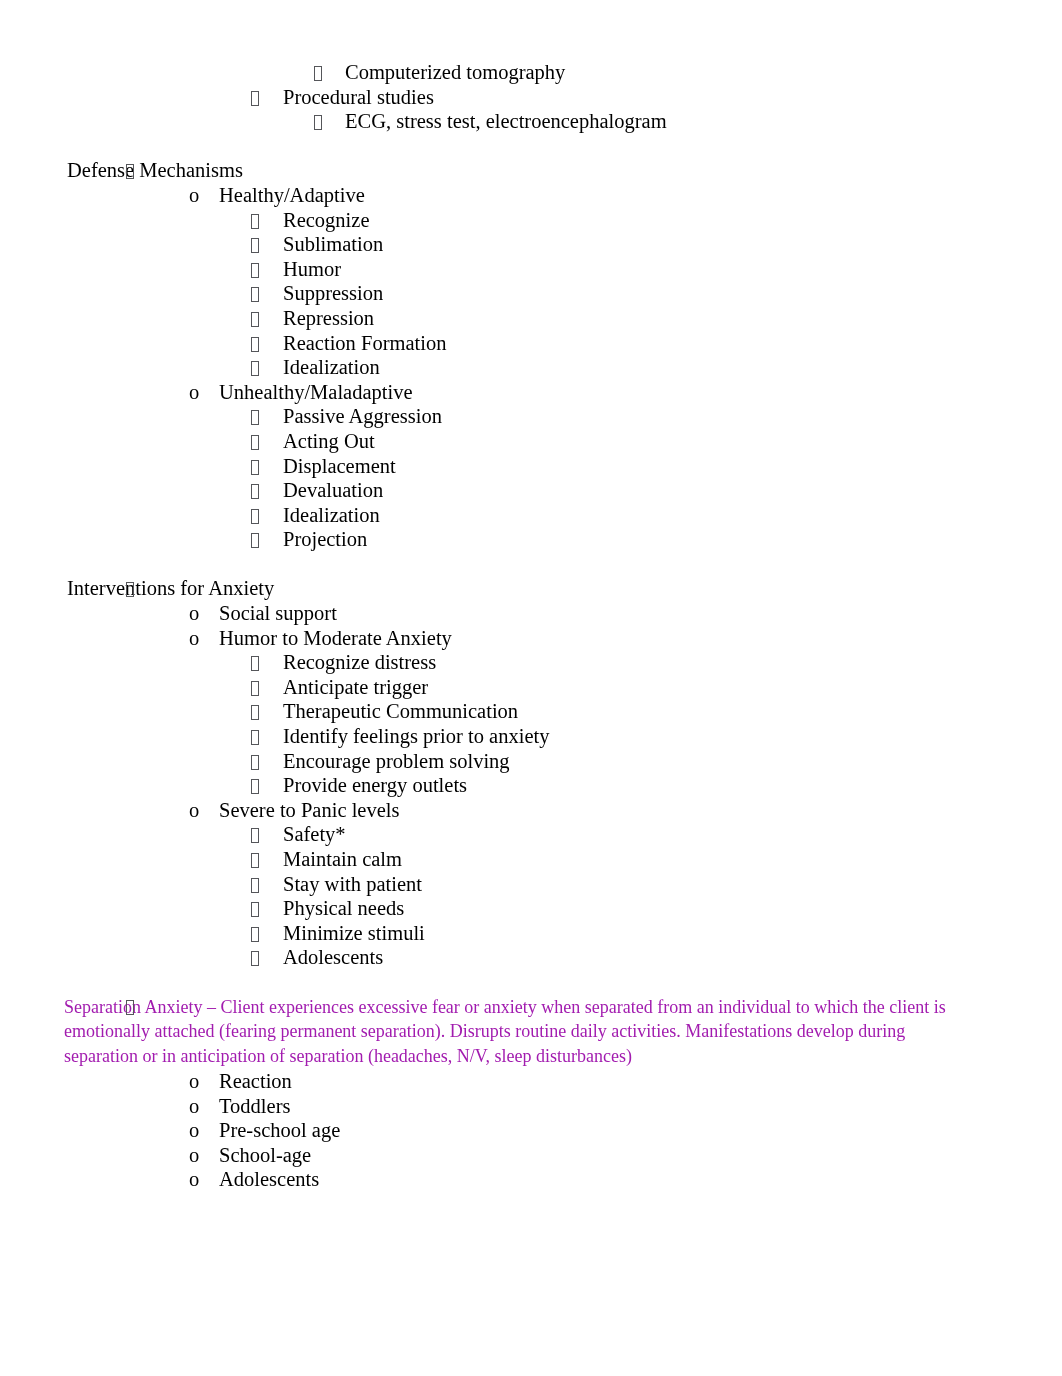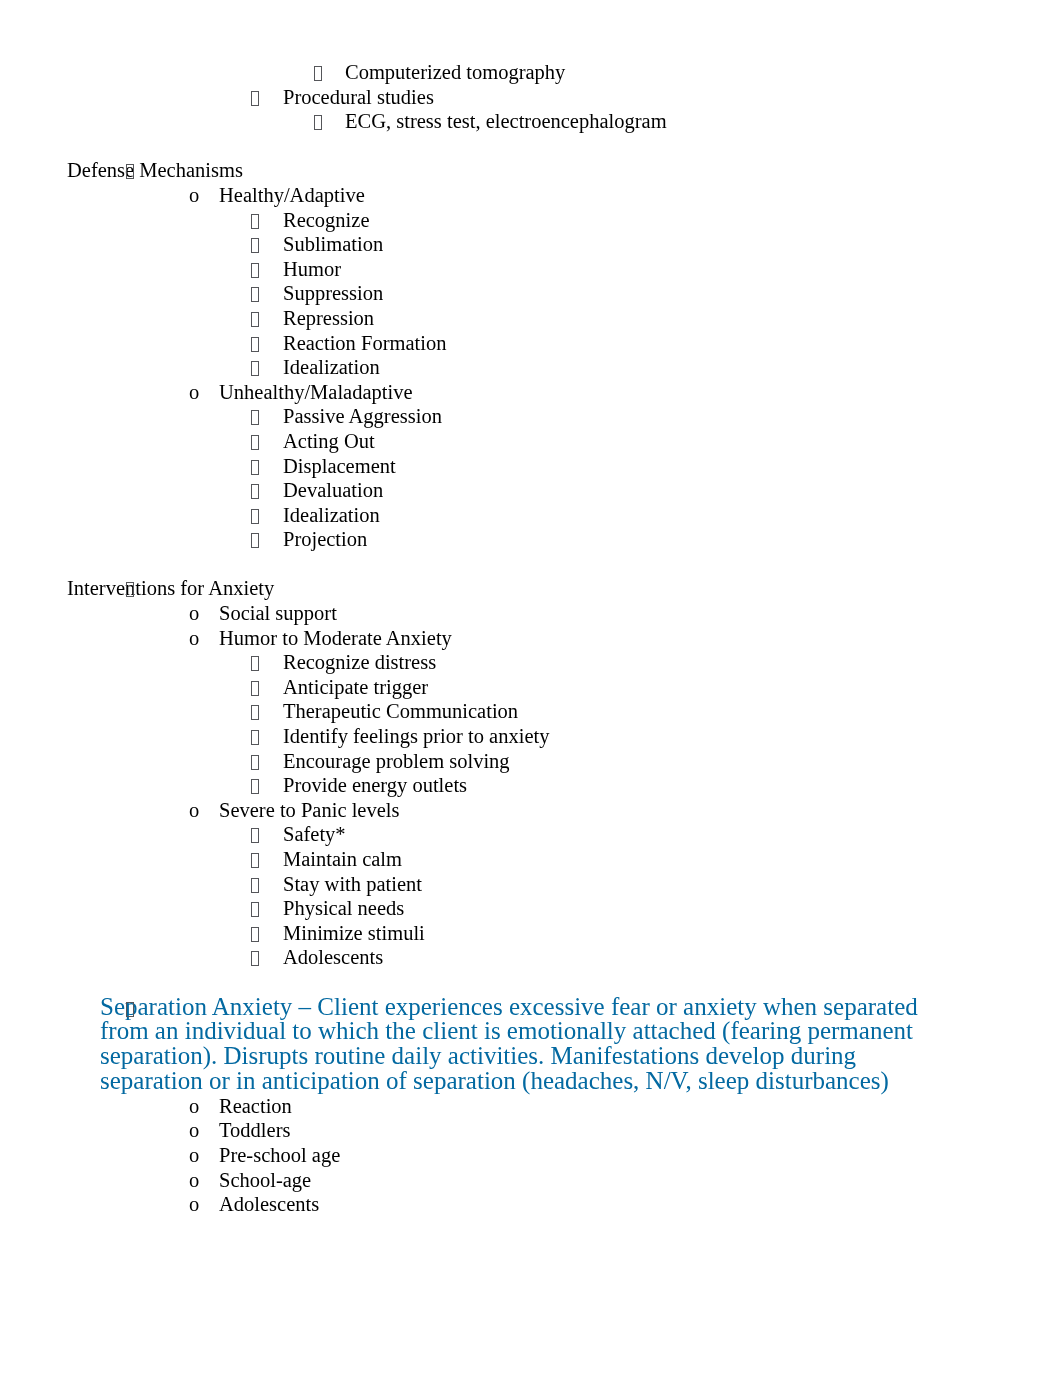--- a/index.html
+++ b/index.html
@@ -71,27 +71,27 @@
   .lvl2 { padding-left: 219px; }
   .lvl2 .bullet { left: 189px; }
   .lvl3 { padding-left: 283px; }
   .lvl3 .bullet { left: 251px; }
   .lvl4 { padding-left: 345px; }
   .lvl4 .bullet { left: 314px; }
 
   
   .para {
     position: relative;
-    font-size: 25px;
+    font-size: 18px;
     line-height: 24.8px;
-    padding-left: 100px;
+    padding-left: 64px;
     padding-right: 100px;
     white-space: normal;
     text-align: left;
-    color: #0369a1;
+    color: #a21caf;
   }
   .para .bullet { position: absolute; left: 126px; top: 0; }
 
   .spacer { height: 24.6px; }
 </style>
 </head>
 <body>
 
 <div id="page">
   <div id="doc">

